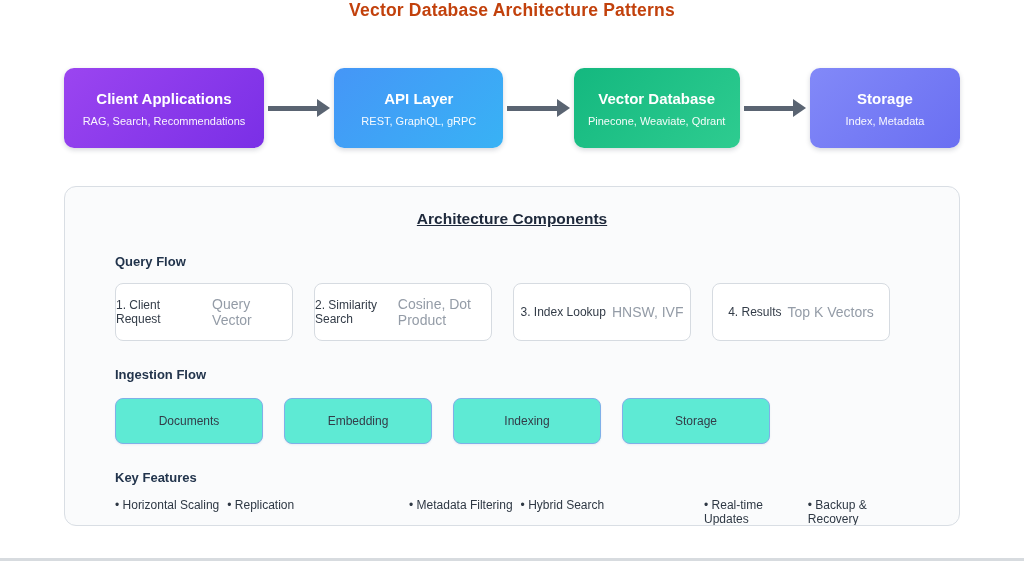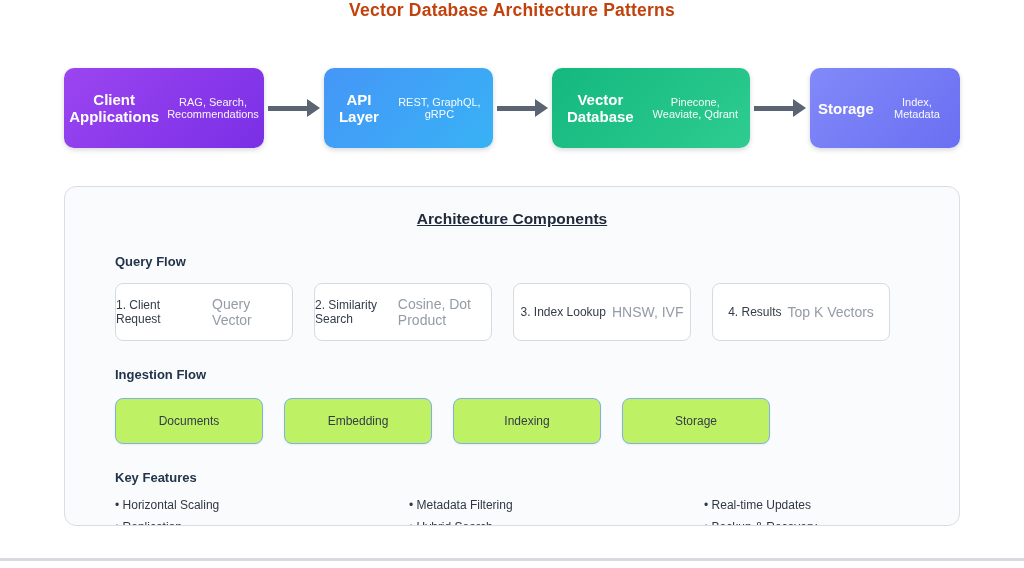--- a/index.html
+++ b/index.html
@@ -24,34 +24,34 @@
     display: flex;
     align-items: center;
     margin: 47px 64px 0 64px;
     height: 80px;
   }
   .flow-node {
     height: 80px;
     border-radius: 10px;
     color: #ffffff;
     display: flex;
-    flex-direction: row;
+    flex-direction: column;
     align-items: center;
     justify-content: center;
     gap: 8px;
     box-shadow: 0 2px 5px rgba(30,40,60,0.18);
     flex-shrink: 0;
     text-align: center;
     padding: 0 8px;
   }
   .flow-node .node-title { font-size: 15px; font-weight: bold; }
   .flow-node .node-subtitle { font-size: 11px; opacity: 0.95; }
   .node-w1 { width: 200px; }
   .node-w2 { width: 169px; }
-  .node-w3 { width: 198px; }
+  .node-w3 { width: 166px; }
   .node-w4 { width: 150px; }
 
   .flow-arrow {
     flex: 1;
     display: flex;
     align-items: center;
     justify-content: center;
     min-width: 30px;
     padding: 0 4px;
   }
@@ -101,37 +101,37 @@
     justify-content: center;
     gap: 6px;
   }
   .query-card .step-title { font-size: 12px; color: #333c48; }
   .query-card .step-subtitle { font-size: 14px; color: #949ca7; }
 
   .ingest-row { display: flex; gap: 21px; margin-top: 16px; }
   .ingest-box {
     width: 148px;
     height: 46px;
-    background: #bef264;
+    background: #5eead4;
     border: 1px solid #7fb0e8;
     border-radius: 8px;
     display: flex;
     align-items: center;
     justify-content: center;
     font-size: 12px;
     color: #333c48;
     box-shadow: 0 1px 2px rgba(40,80,140,0.08);
   }
 
   .features-grid {
     display: grid;
     grid-template-columns: 294px 295px auto;
     margin-top: 13px;
   }
-  .feature-col { display: flex; flex-direction: column; gap: 8px; }
+  .feature-col { display: flex; flex-direction: row; gap: 8px; }
   .feature-item { font-size: 12px; color: #2e3844; }
 
   .bottom-bar {
     position: absolute;
     left: 0; top: 558px;
     width: 1024px; height: 3px;
     background: #d7dbdf;
   }
 </style>
 </head>

